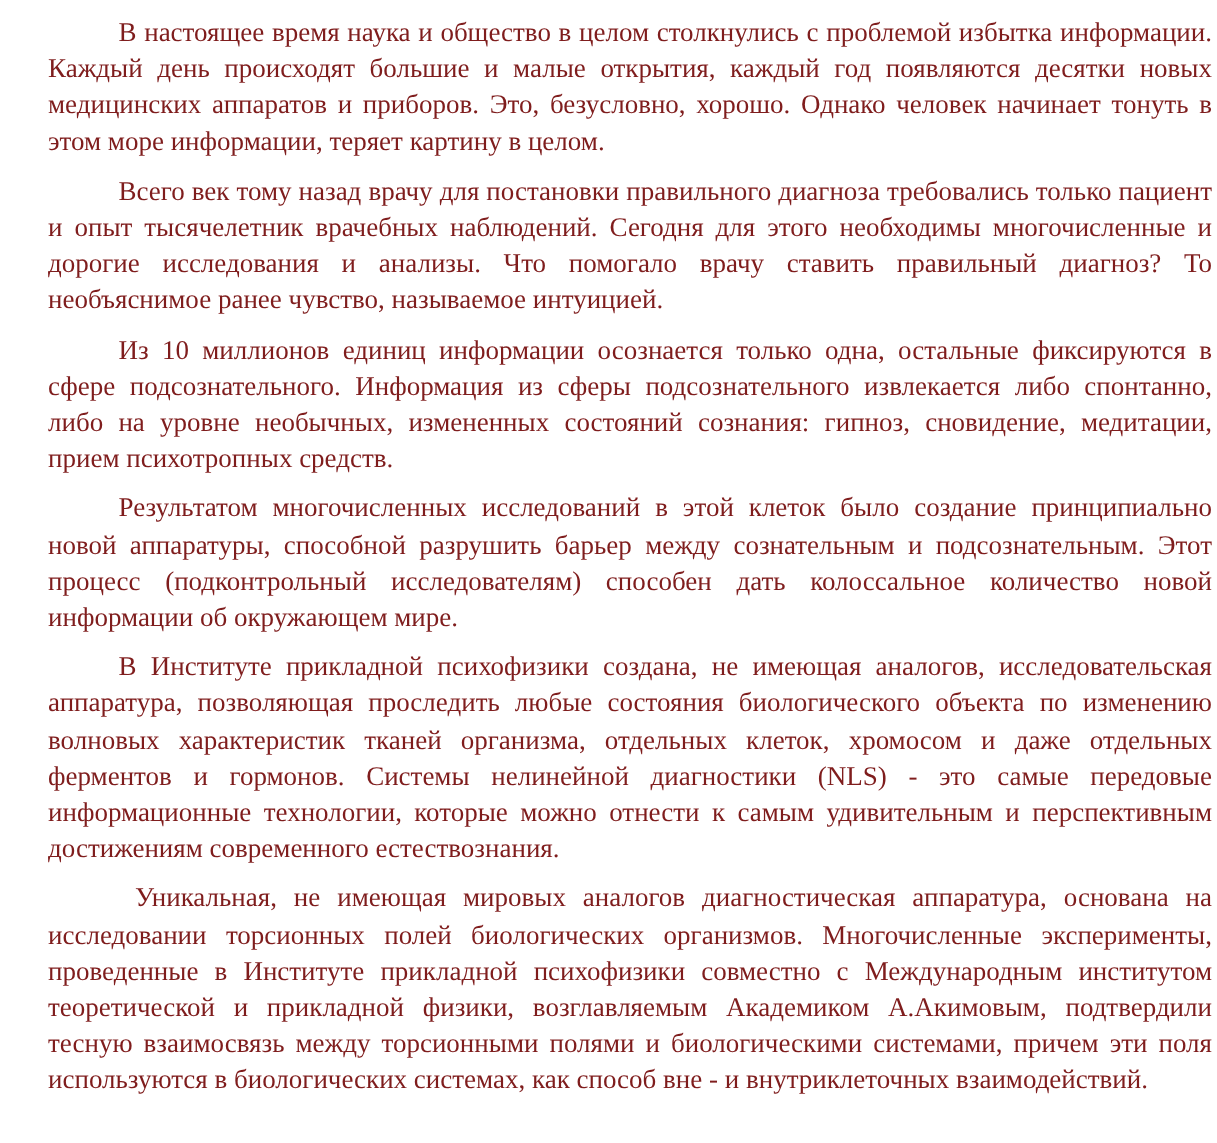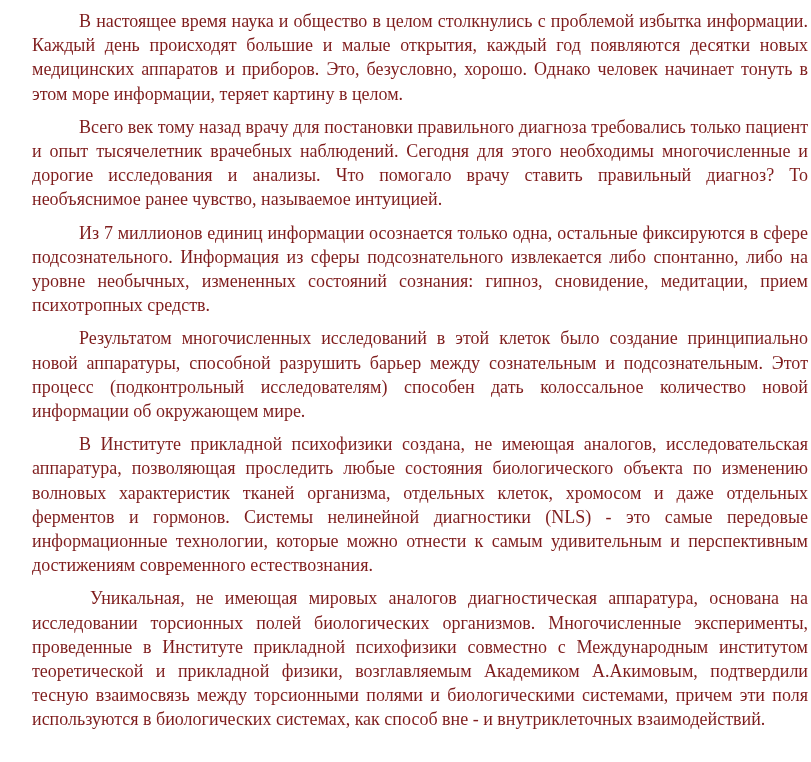--- a/index.html
+++ b/index.html
@@ -32,17 +32,17 @@
     .para.wide-indent {
       text-indent: 58px;
     }
   </style>
 </head>
 <body>
 
 <div class="page">
   <p class="para">В настоящее время наука и общество в целом столкнулись с проблемой избытка информации. Каждый день происходят большие и малые открытия, каждый год появляются десятки новых медицинских аппаратов и приборов. Это, безусловно, хорошо. Однако человек начинает тонуть в этом море информации, теряет картину в целом.</p>
   <p class="para">Всего век тому назад врачу для постановки правильного диагноза требовались только пациент и опыт тысячелетник врачебных наблюдений. Сегодня для этого необходимы многочисленные и дорогие исследования и анализы. Что помогало врачу ставить правильный диагноз? То необъяснимое ранее чувство, называемое интуицией.</p>
-  <p class="para">Из 7 миллионов единиц информации осознается только одна, остальные фиксируются в сфере подсознательного. Информация из сферы подсознательного извлекается либо спонтанно, либо на уровне необычных, измененных состояний сознания: гипноз, сновидение, медитации, прием психотропных средств.</p>
+  <p class="para">Из 10 миллионов единиц информации осознается только одна, остальные фиксируются в сфере подсознательного. Информация из сферы подсознательного извлекается либо спонтанно, либо на уровне необычных, измененных состояний сознания: гипноз, сновидение, медитации, прием психотропных средств.</p>
   <p class="para">Результатом многочисленных исследований в этой клеток было создание принципиально новой аппаратуры, способной разрушить барьер между сознательным и подсознательным. Этот процесс (подконтрольный исследователям) способен дать колоссальное количество новой информации об окружающем мире.</p>
   <p class="para">В Институте прикладной психофизики создана, не имеющая аналогов, исследовательская аппаратура, позволяющая проследить любые состояния биологического объекта по изменению волновых характеристик тканей организма, отдельных клеток, хромосом и даже отдельных ферментов и гормонов. Системы нелинейной диагностики (NLS) - это самые передовые информационные технологии, которые можно отнести к самым удивительным и перспективным достижениям современного естествознания.</p>
   <p class="para wide-indent">Уникальная,  не имеющая мировых аналогов диагностическая аппаратура, основана на исследовании торсионных полей биологических организмов. Многочисленные эксперименты, проведенные в Институте прикладной психофизики совместно с Международным институтом теоретической и прикладной физики, возглавляемым Академиком А.Акимовым, подтвердили тесную взаимосвязь между торсионными полями и биологическими системами, причем эти поля используются в биологических системах, как способ вне - и внутриклеточных взаимодействий.</p>
 </div>
 
 </body></html>

